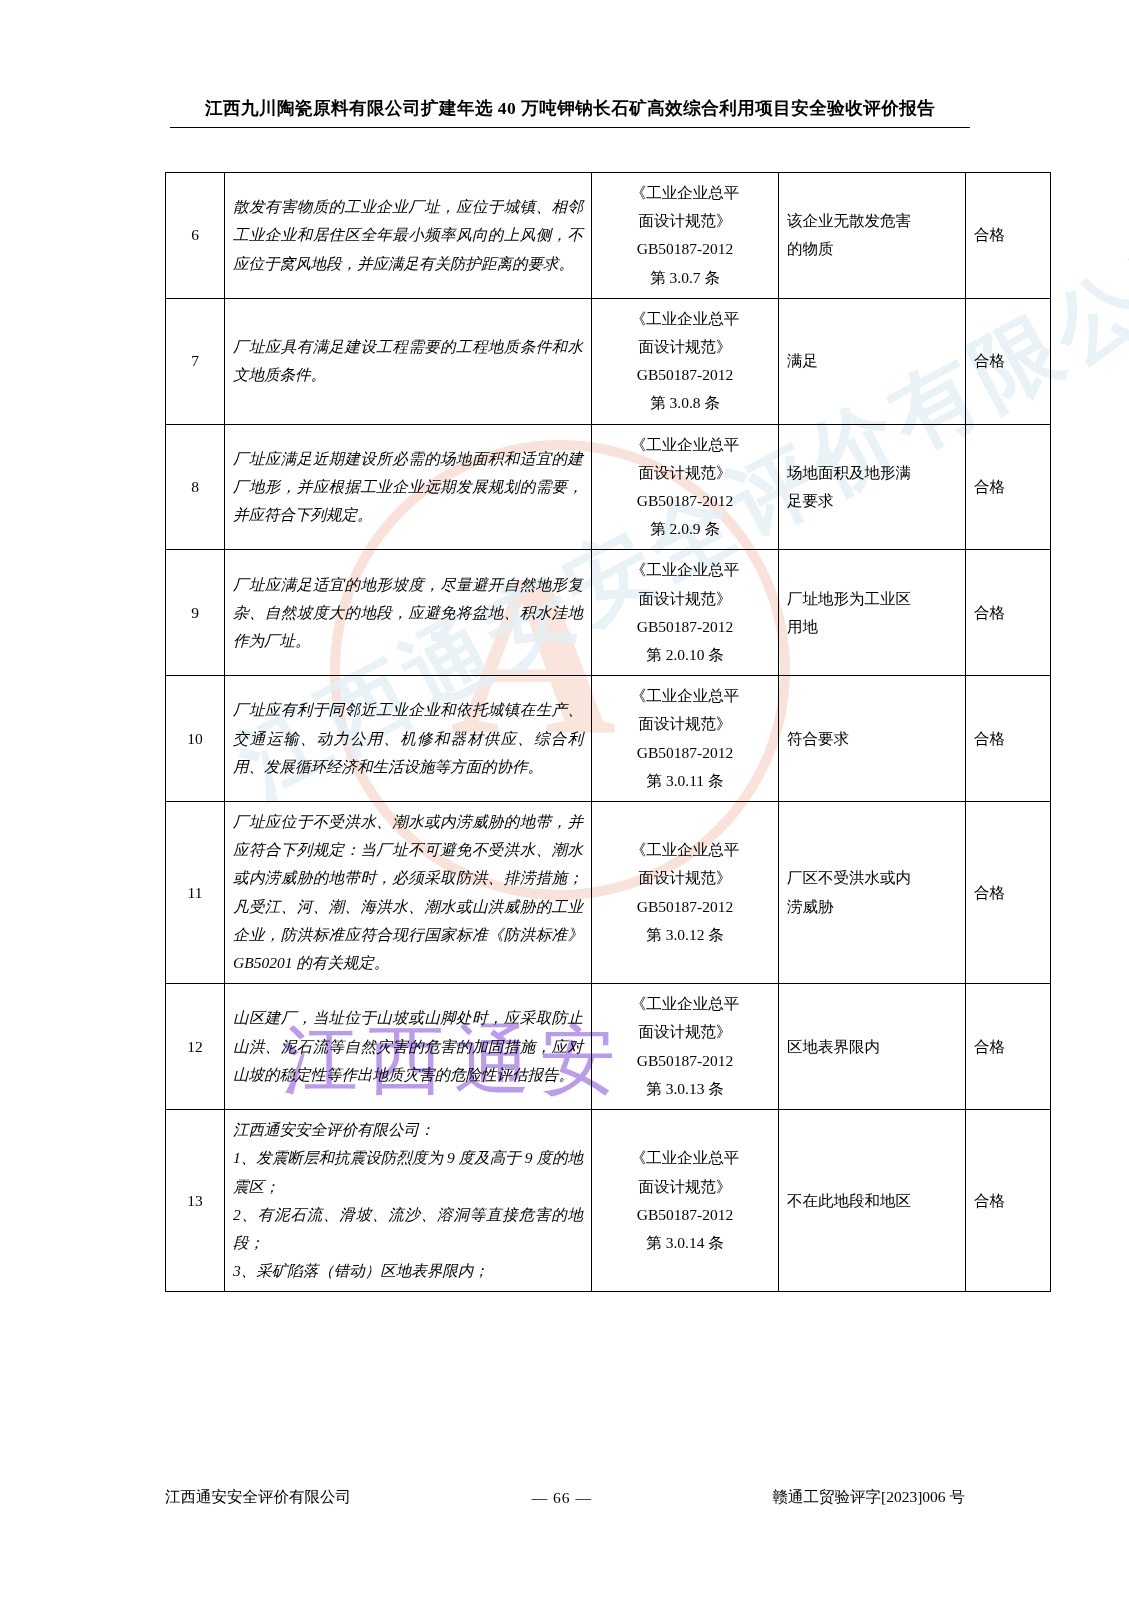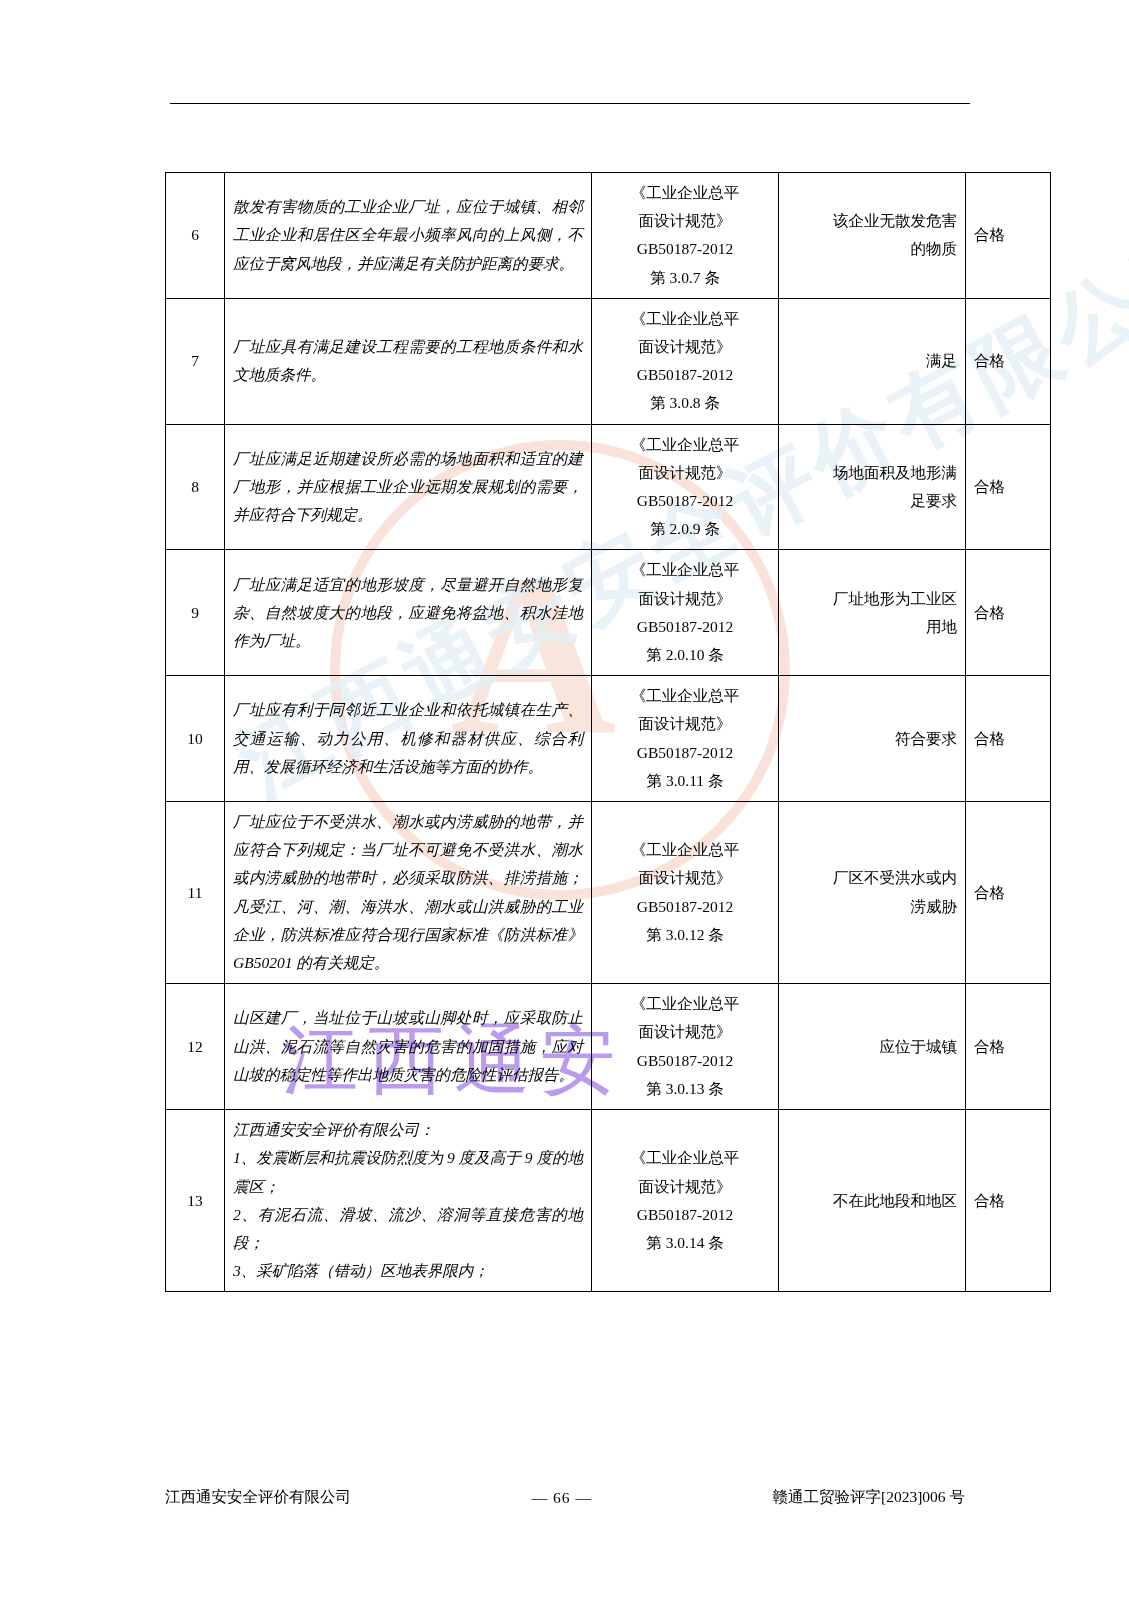--- a/index.html
+++ b/index.html
@@ -132,21 +132,21 @@
     text-align: justify;
     text-justify: inter-ideograph;
   }
   td.col-basis {
     width: 170px;
     text-align: center;
     line-height: 1.85;
   }
   td.col-result {
     width: 170px;
-    text-align: right;
+    text-align: left;
     line-height: 1.85;
   }
   td.col-concl {
     width: 68px;
     text-align: left;
   }
   .basis-line, .result-line { display: block; }
 
   .req-p { margin: 0; font-style: italic; }
 
@@ -172,20 +172,21 @@
 <div class="page">
 
   <div class="watermark">
     <div class="wm-ring"></div>
     <div class="wm-a">A</div>
     <div class="wm-text-diag">江西通安安全评价有限公司</div>
     <div class="wm-text-bottom">江西通安</div>
   </div>
 
   <div class="header">
+    <div class="header-title">江西九川陶瓷原料有限公司扩建年选 40 万吨钾钠长石矿高效综合利用项目安全验收评价报告</div>
     <div class="header-rule"></div>
   </div>
 
   <div class="table-wrap">
     <table class="doc-table">
       <tbody id="table-body">
           <tr>
             <td class="col-no">6</td>
             <td class="col-req">
               <p class="req-p">散发有害物质的工业企业厂址，应位于城镇、相邻工业企业和居住区全年最小频率风向的上风侧，不应位于窝风地段，并应满足有关防护距离的要求。</p>
@@ -290,21 +291,21 @@
             <td class="col-req">
               <p class="req-p">山区建厂，当址位于山坡或山脚处时，应采取防止山洪、泥石流等自然灾害的危害的加固措施，应对山坡的稳定性等作出地质灾害的危险性评估报告。</p>
             </td>
             <td class="col-basis">
               <span class="basis-line">《工业企业总平</span>
               <span class="basis-line">面设计规范》</span>
               <span class="basis-line">GB50187-2012</span>
               <span class="basis-line">第 3.0.13 条</span>
             </td>
             <td class="col-result">
-              <span class="result-line">应位于城镇</span>
+              <span class="result-line">区地表界限内</span>
             </td>
             <td class="col-concl">合格</td>
           </tr>
           <tr>
             <td class="col-no">13</td>
             <td class="col-req">
               <p class="req-p">江西通安安全评价有限公司：</p>
               <p class="req-p">1、发震断层和抗震设防烈度为 9 度及高于 9 度的地震区；</p>
               <p class="req-p">2、有泥石流、滑坡、流沙、溶洞等直接危害的地段；</p>
               <p class="req-p">3、采矿陷落（错动）区地表界限内；</p>

